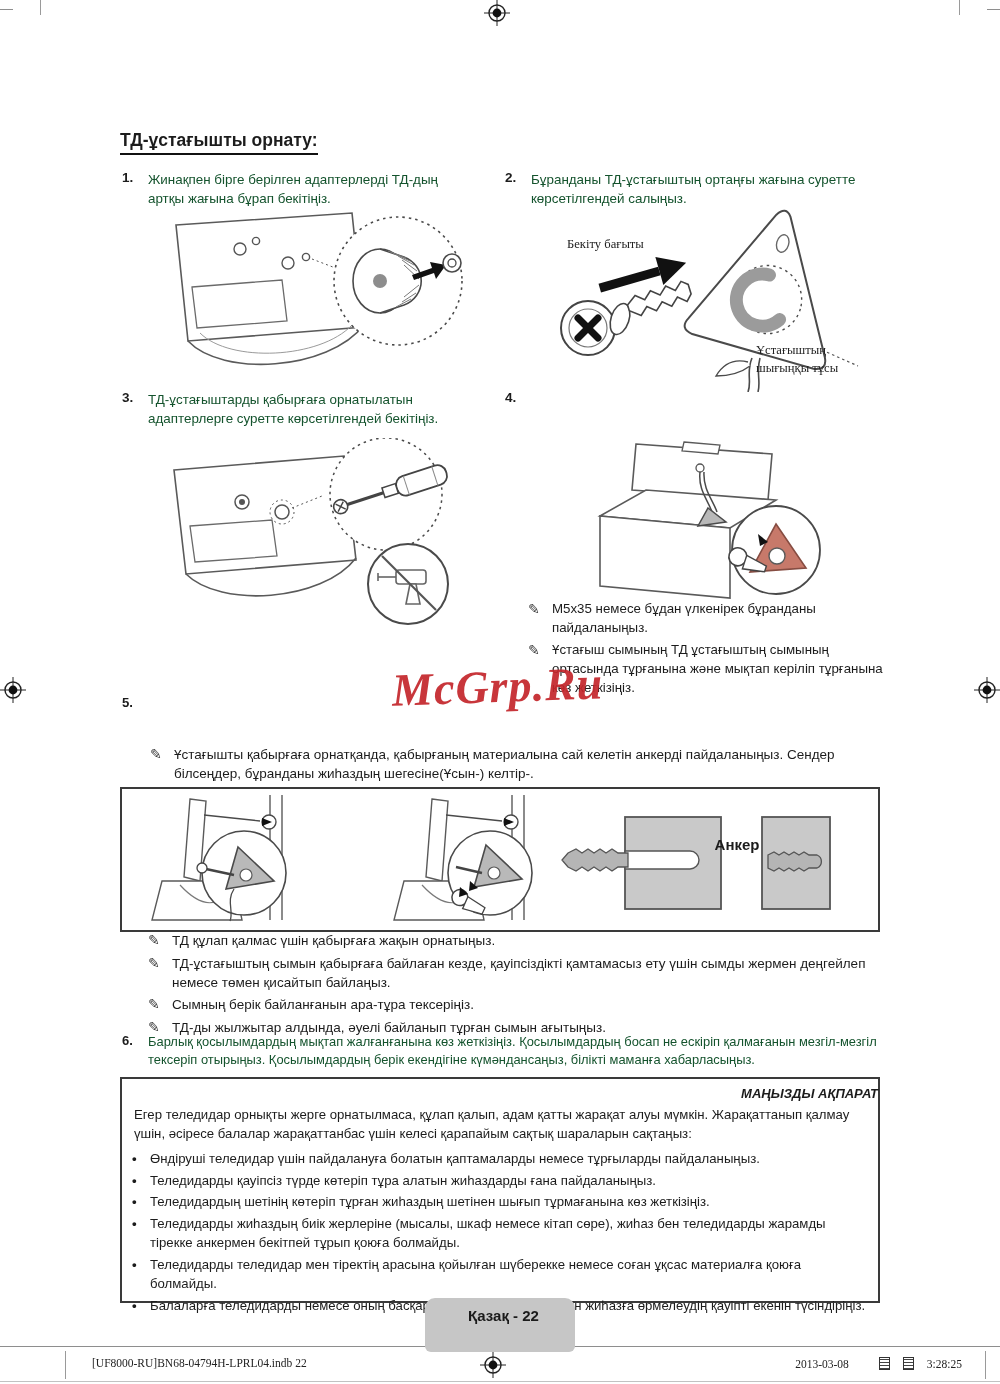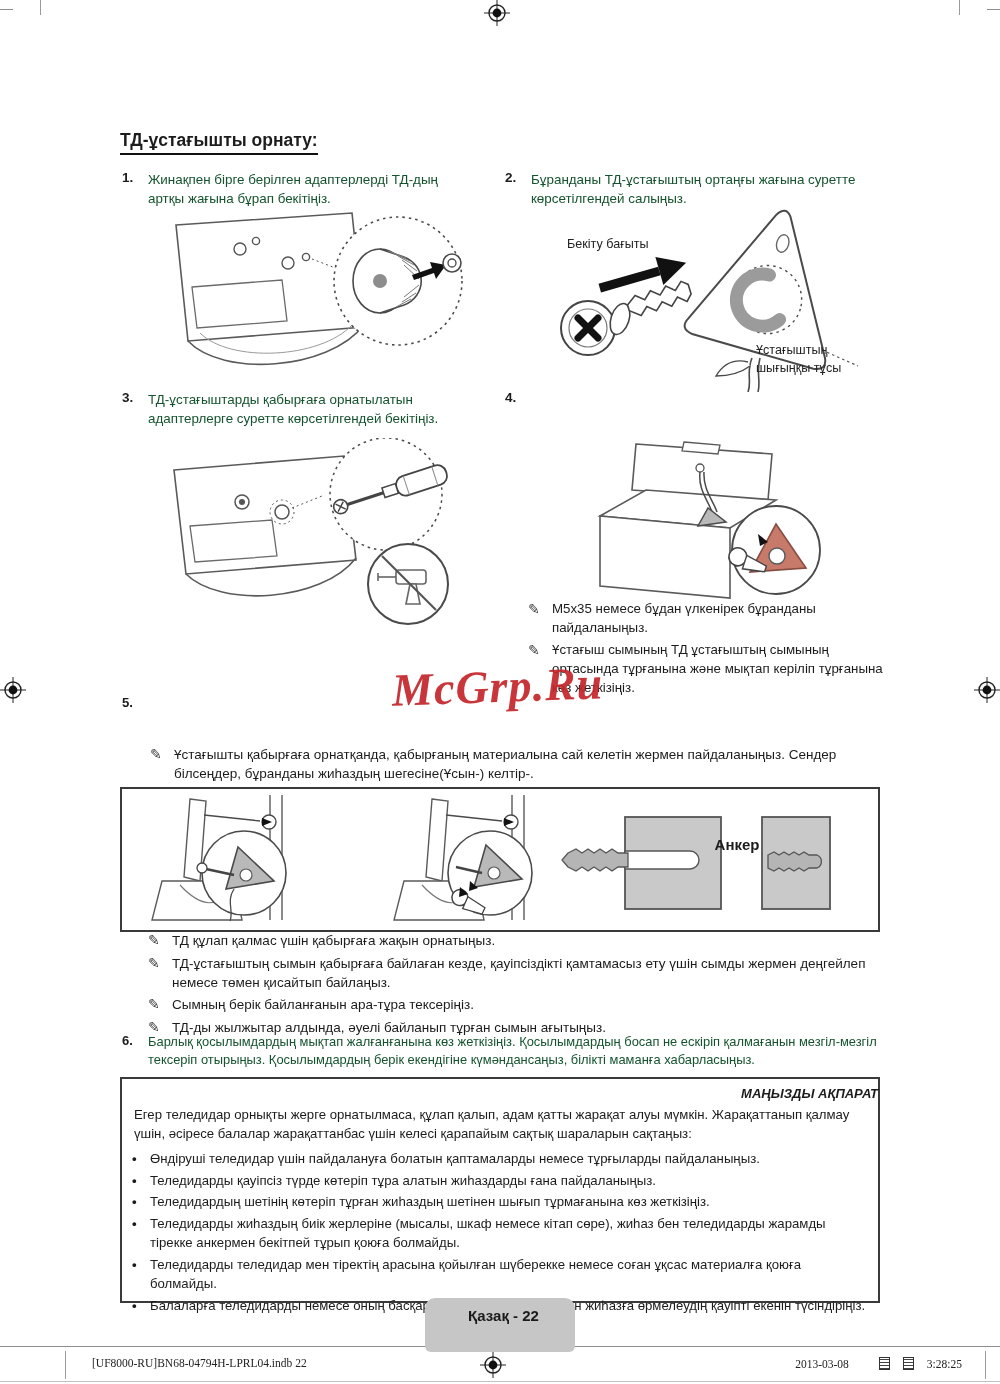--- a/index.html
+++ b/index.html
@@ -4,21 +4,21 @@
 <style>
   html,body{margin:0;padding:0;background:#ffffff;}
   #page{position:relative;width:1000px;height:1384px;background:#ffffff;overflow:hidden;
         font-family:"Liberation Sans",sans-serif;color:#1c1c1c;}
   .abs{position:absolute;}
   .bold{font-weight:bold;margin-top:40px;}
   .step-num{position:absolute;font-weight:bold;font-size:13.5px;}
   .step-text{position:absolute;font-size:13.4px;line-height:1.42;color:#14532d;}
   .note{display:flex;gap:8px;margin-bottom:3px;font-size:13.3px;line-height:1.42;}
   .note .pic{flex:0 0 16px;font-size:14px;color:#333;transform:rotate(0deg);}
-  .lbl{font-size:12.6px;color:#222;}
+  .lbl{font-size:12.6px;color:#222;font-family:Liberation Serif, serif;}
   .figure svg{display:block;}
   .outbox{position:absolute;border:2px solid #3a3a3a;background:#fff;}
   .imp-title{text-align:right;font-weight:bold;font-size:13px;padding-top:7px;font-style:italic;}
   .imp-intro{font-size:13.2px;line-height:1.45;padding:4px 12px 2px 12px;}
   .imp-bullets{margin:4px 0 0 0;padding:0 12px 0 10px;list-style:none;}
   .imp-bullets li{display:flex;gap:10px;font-size:13.2px;line-height:1.48;margin-bottom:2px;}
   .imp-bullets .b{flex:0 0 8px;font-weight:bold;}
   .watermark{position:absolute;left:392px;top:660px;font-family:"Liberation Serif",serif;
              font-style:italic;font-weight:bold;font-size:46px;color:#c4262b;
              transform:rotate(-2deg);letter-spacing:1px;z-index:30;opacity:.92;}
@@ -207,21 +207,21 @@
       <span class="pic">✎</span>
       <span style="width:332px">Ұстағыш сымының ТД ұстағыштың сымының ортасында тұрғанына және мықтап керіліп тұрғанына көз жеткізіңіз.</span>
     </div>
   </div>
 
   <div class="step-num" style="left:122px;top:695px;font-size:13.2px">5.</div>
 
   <div class="abs" style="left:150px;top:745px;width:748px">
     <div class="note" style="font-size:13.5px">
       <span class="pic">✎</span>
-      <span style="width:712px">Ұстағышты қабырғаға орнатқанда, қабырғаның материалына сай келетін жермен пайдаланыңыз. Сендер білсеңдер, бұранданы жиһаздың шегесіне(Ұсын-) келтір-.</span>
+      <span style="width:712px">Ұстағышты қабырғаға орнатқанда, қабырғаның материалына сай келетін анкерді пайдаланыңыз. Сендер білсеңдер, бұранданы жиһаздың шегесіне(Ұсын-) келтір-.</span>
     </div>
   </div>
 
   <div class="outbox" style="left:120px;top:787px;width:756px;height:141px">
     <div class="abs bold" style="left:545px;top:7px;width:140px;text-align:center;font-size:15px">Анкер</div>
     <svg width="752" height="137" viewBox="0 0 752 137">
 
       <g>
         <line x1="148" y1="6" x2="148" y2="131" stroke="#5a5a5a" stroke-width="1.4"></line>
         <line x1="160" y1="6" x2="160" y2="131" stroke="#5a5a5a" stroke-width="1.4"></line>

